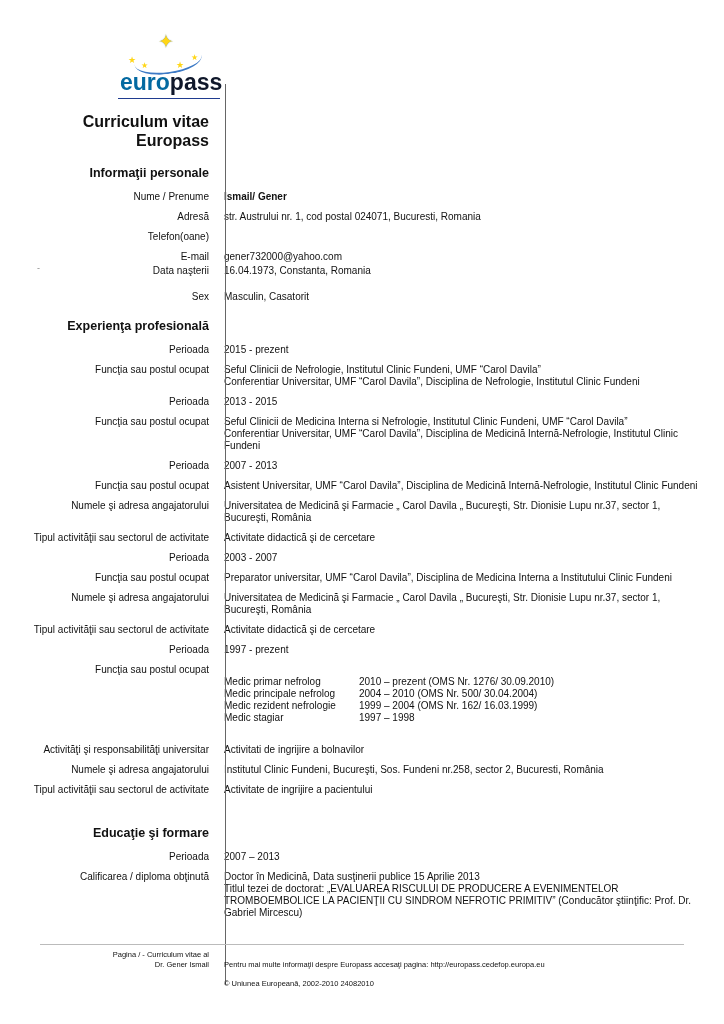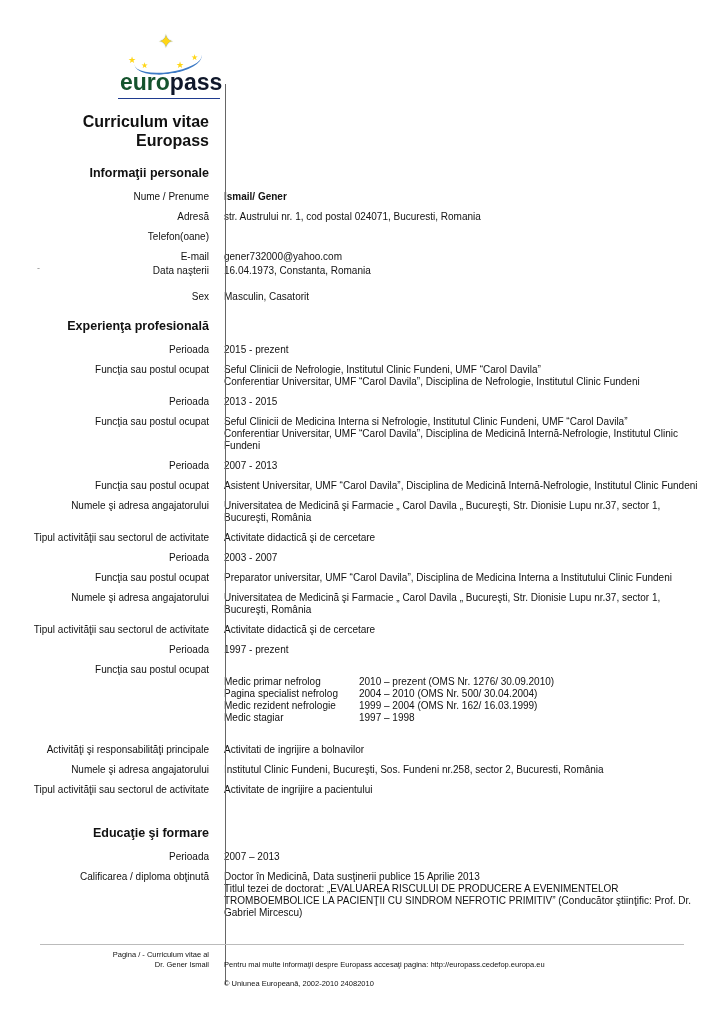--- a/index.html
+++ b/index.html
@@ -21,21 +21,21 @@
   .logo-art { position: absolute; left: 0; top: 0; width: 102px; height: 32px; }
   .arc { position: absolute; left: 16px; top: 6px; width: 68px; height: 28px;
          border-bottom: 2px solid #3c79c5; border-radius: 50%; transform: rotate(-8deg); }
   .star { position: absolute; color: #ffd617; }
   .big-star { left: 40px; top: -4px; font-size: 19px; color: #ffd617; text-shadow: 0 0 1px #3c79c5; }
   .s1 { left: 10px; top: 14px; font-size: 9px; }
   .s2 { left: 23px; top: 20px; font-size: 8px; }
   .s3 { left: 58px; top: 19px; font-size: 9px; }
   .s4 { left: 73px; top: 12px; font-size: 8px; }
   .logo-word { position: absolute; left: 2px; top: 28px; font-size: 23px; line-height: 28px; font-weight: bold; }
-  .euro { color: #14532d; }
+  .euro { color: #0369a1; }
   .pass { color: #0f172a; }
   .logo-rule { position: absolute; left: 0; top: 58px; width: 100%; height: 1px; background: #1f3b8f; }
 
   
   .vline { position: absolute; left: 225px; top: 84px; width: 1px; height: 901px; background: #666666; }
 
   .stray { position: absolute; left: 37px; top: 262px; color: #888888; font-size: 9px; }
 
   
   .content { padding-top: 112px; }
@@ -186,31 +186,31 @@
     <div class="row">
       <div class="lbl">Perioada</div>
       <div class="val">1997 - prezent</div>
     </div>
     <div class="row">
       <div class="lbl">Funcţia sau postul ocupat</div>
       <div class="val">
         <div class="medic-grid">
           <span>Medic primar nefrolog</span>
           <span>2010 – prezent (OMS Nr. 1276/ 30.09.2010)</span>
-          <span>Pagina specialist nefrolog</span>
+          <span>Medic principale nefrolog</span>
           <span>2004 – 2010 (OMS Nr. 500/ 30.04.2004)</span>
           <span>Medic rezident nefrologie</span>
           <span>1999 – 2004 (OMS Nr. 162/ 16.03.1999)</span>
           <span>Medic stagiar</span>
           <span>1997 – 1998</span>
         </div>
       </div>
     </div>
     <div class="row">
-      <div class="lbl">Activităţi şi responsabilităţi principale</div>
+      <div class="lbl">Activităţi şi responsabilităţi universitar</div>
       <div class="val">Activitati de ingrijire a bolnavilor</div>
     </div>
     <div class="row">
       <div class="lbl">Numele şi adresa angajatorului</div>
       <div class="val">Institutul Clinic Fundeni, Bucureşti, Sos. Fundeni nr.258, sector 2, Bucuresti, România</div>
     </div>
     <div class="row">
       <div class="lbl">Tipul activităţii sau sectorul de activitate</div>
       <div class="val">Activitate de ingrijire a pacientului</div>
     </div>

